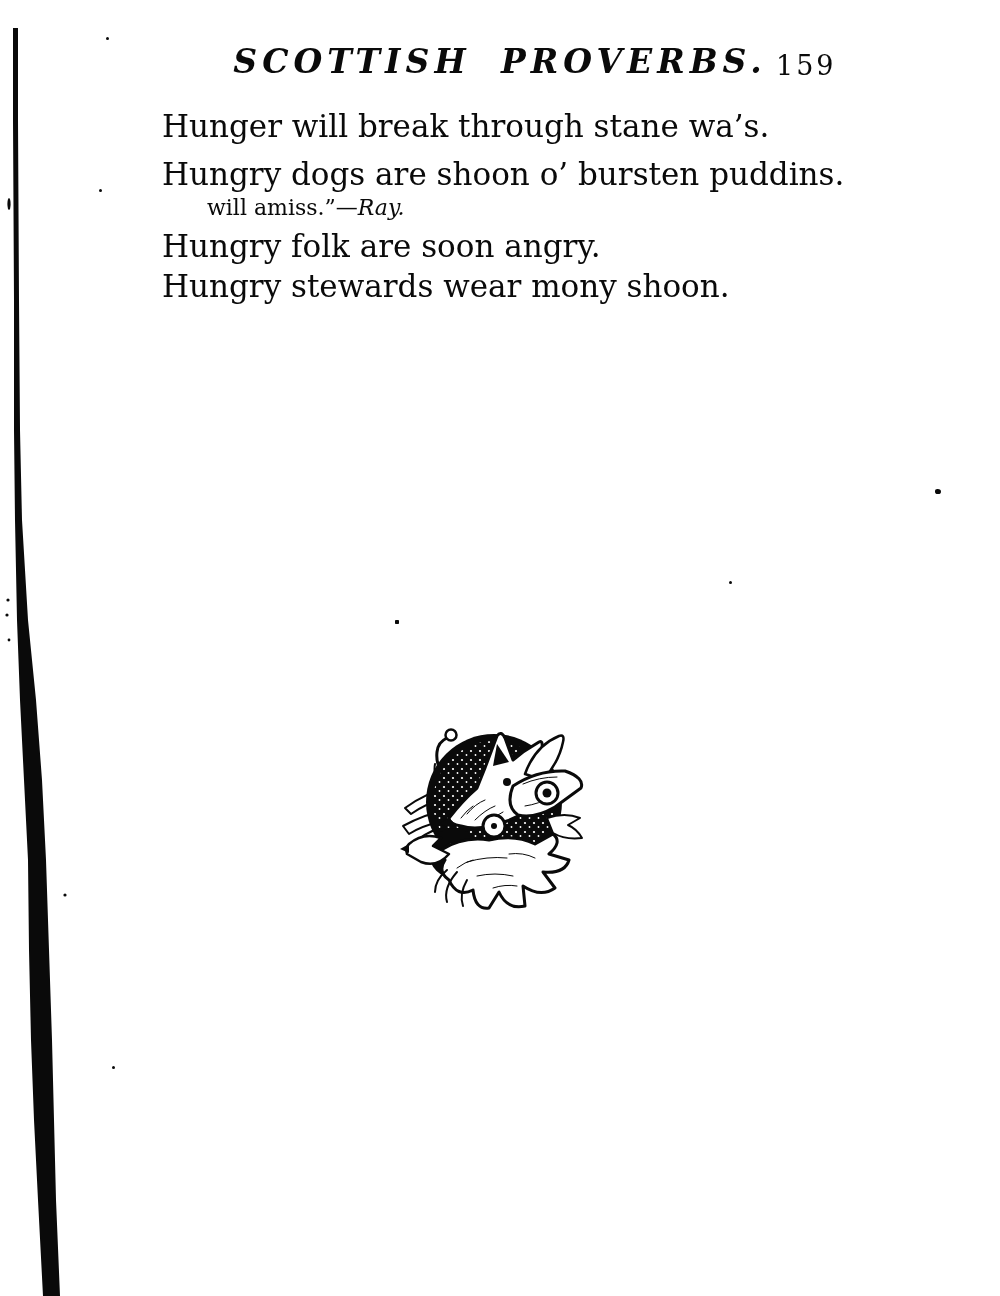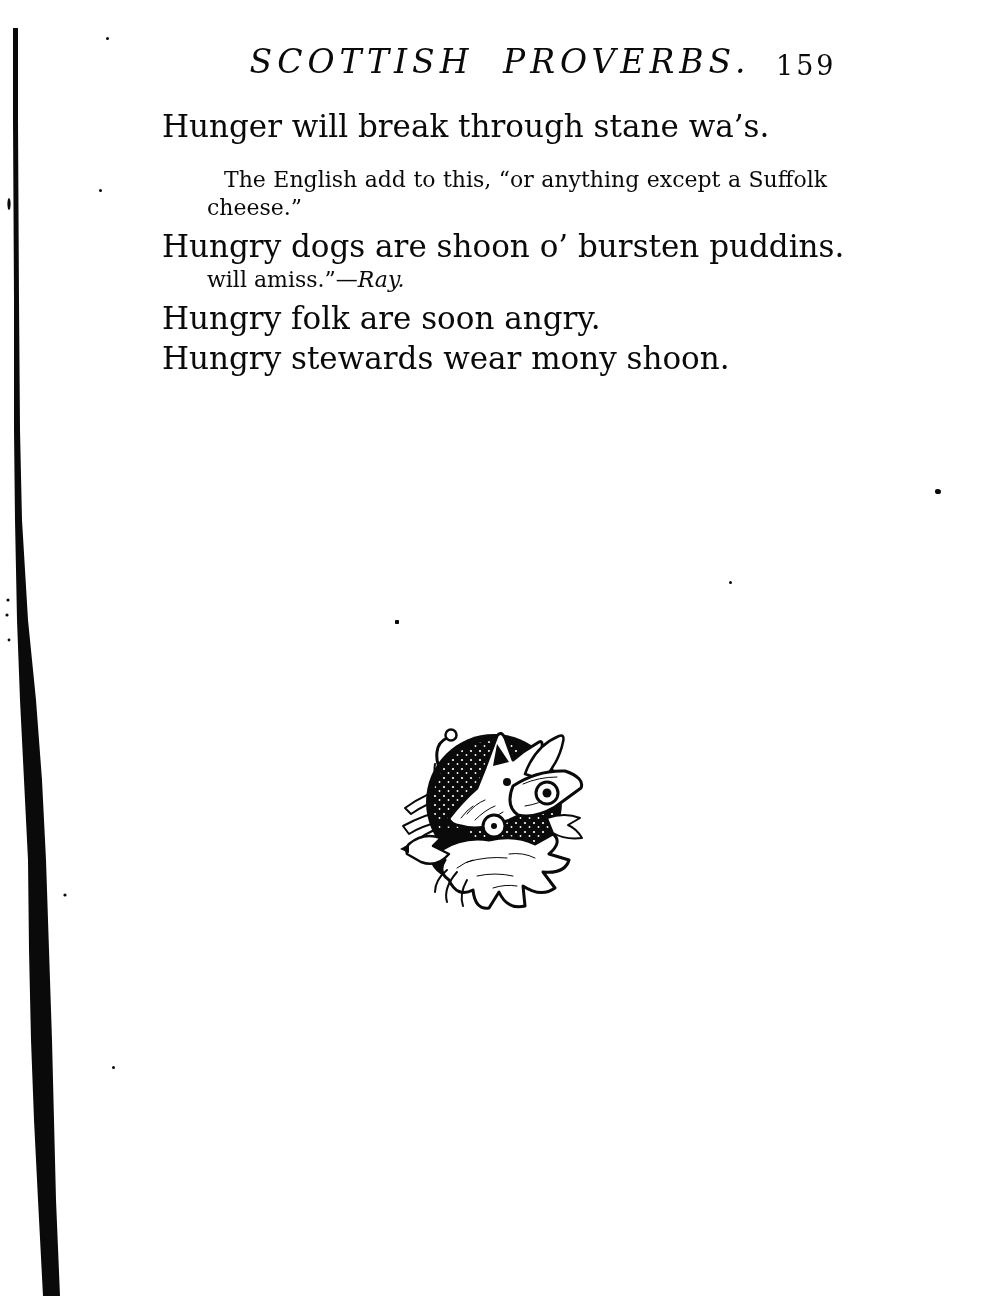--- a/index.html
+++ b/index.html
@@ -5,38 +5,38 @@
   html,body{margin:0;padding:0;}
   body{
     width:1000px;height:1296px;position:relative;overflow:hidden;
     background:#ffffff;color:#0a0a0a;
     font-family:"DejaVu Serif","Liberation Serif",serif;
   }
   .page{position:absolute;inset:0;}
   
   .running-head{
     position:absolute;top:42px;left:0;width:1000px;text-align:center;
-    font-style:italic;font-size:33px;letter-spacing:5px;word-spacing:14px;
+    font-style:italic;font-size:33px;letter-spacing:5px;word-spacing:14px;font-weight:bold;
   }
   .page-number{
     position:absolute;top:50px;left:776px;
     font-size:27px;letter-spacing:3px;
   }
   
   .content{position:absolute;left:162px;top:108px;width:700px;}
   .proverb{
     font-size:31px;line-height:37px;white-space:nowrap;margin:0;
   }
   .note{
     font-size:22px;line-height:28px;margin-left:45px;width:620px;
   }
   .note-l1{display:block;text-align:justify;text-align-last:justify;padding-left:17px;}
   .note-l2{display:block;}
   .attribution{font-style:italic;text-align:center;}
-  .mb-a{margin-bottom:21px;}
+  .mb-a{margin-bottom:11px;}
   .mb-b{margin-bottom:6px;}
   .mb-c{margin-bottom:1px;}
   .mb-d{margin-bottom:6px;}
   .mb-e{margin-bottom:3px;}
   
   .gutter{position:absolute;left:0;top:0;}
   .speck{position:absolute;background:#0a0a0a;border-radius:50%;}
   
   .ornament{position:absolute;left:397px;top:722px;}
 </style>
@@ -44,24 +44,20 @@
 <body>
 
 <div class="page">
 
   <div class="running-head">SCOTTISH PROVERBS.</div>
   <div class="page-number">159</div>
 
   <div class="content">
 
     <div class="proverb mb-a">Hunger will break through stane wa’s.</div>
-    <div class="note mb-b">
-      <span class="note-l1">The English add to this, “or anything except a Suffolk</span>
-      <span class="note-l2">cheese.”</span>
-    </div>
 
     <div class="proverb mb-c">Hungry dogs are shoon o’ bursten puddins.</div>
     <div class="note mb-d">
       <span class="note-l2"><span>will amiss.”—</span><span class="attribution">Ray.</span></span>
     </div>
 
     <div class="proverb mb-e">Hungry folk are soon angry.</div>
     <div class="proverb">Hungry stewards wear mony shoon.</div>
   </div>
 

